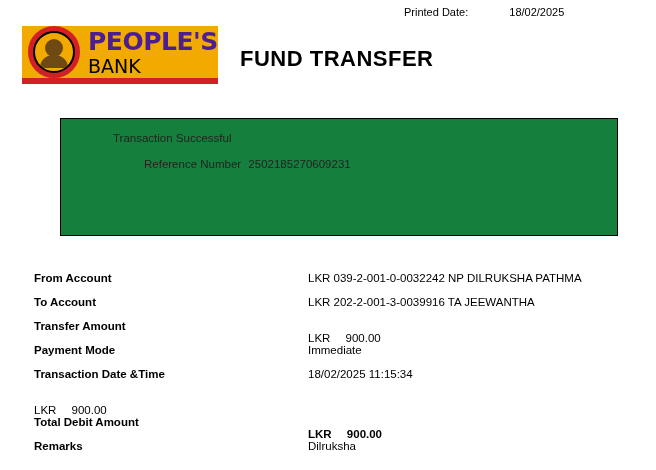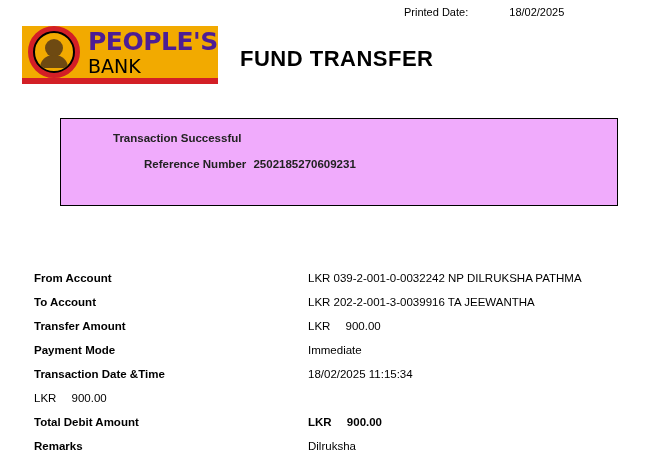--- a/index.html
+++ b/index.html
@@ -128,24 +128,23 @@
     font-family: "Liberation Sans", sans-serif;
     text-align: center;
   }
 
   
   .status-box {
     position: absolute;
     left: 60px;
     top: 118px;
     width: 558px;
-    height: 88px;
+    height: 118px;
     border: 1px solid #000000;
-    background: #f0abfc;
-    font-weight: bold;
+    background: #15803d;
   }
   .status-line {
     position: absolute;
     left: 52px;
     font-size: 11.5px;
     color: #222;
     white-space: nowrap;
   }
   .status-line-1 { top: 13px; }
   .status-line-2 { top: 39px; }
@@ -170,21 +169,21 @@
     font-weight: bold;
     color: #000;
     white-space: nowrap;
   }
   .detail-value {
     font-size: 11.5px;
     color: #000;
     white-space: nowrap;
   }
   .detail-value.bold { font-weight: bold; }
-  .cur { display: inline-block; }
+  .cur { display: inline-block; margin-top: 12px; }
   .amt { display: inline-block; margin-left: 12px; }
 </style>
 </head>
 <body>
 
 <div class="page">
 
   <div class="printed-row">
     <span class="printed-label">Printed Date:</span>
     <span class="printed-value">18/02/2025</span>

